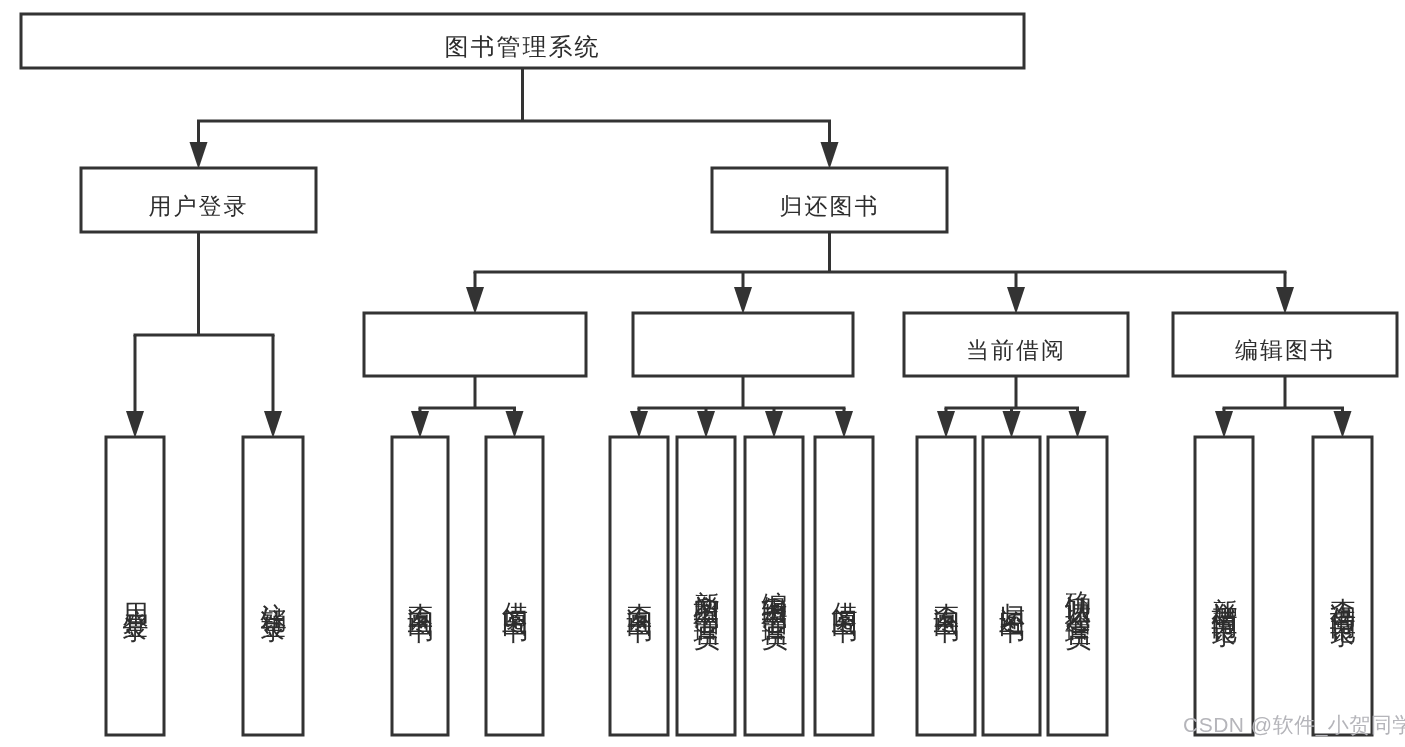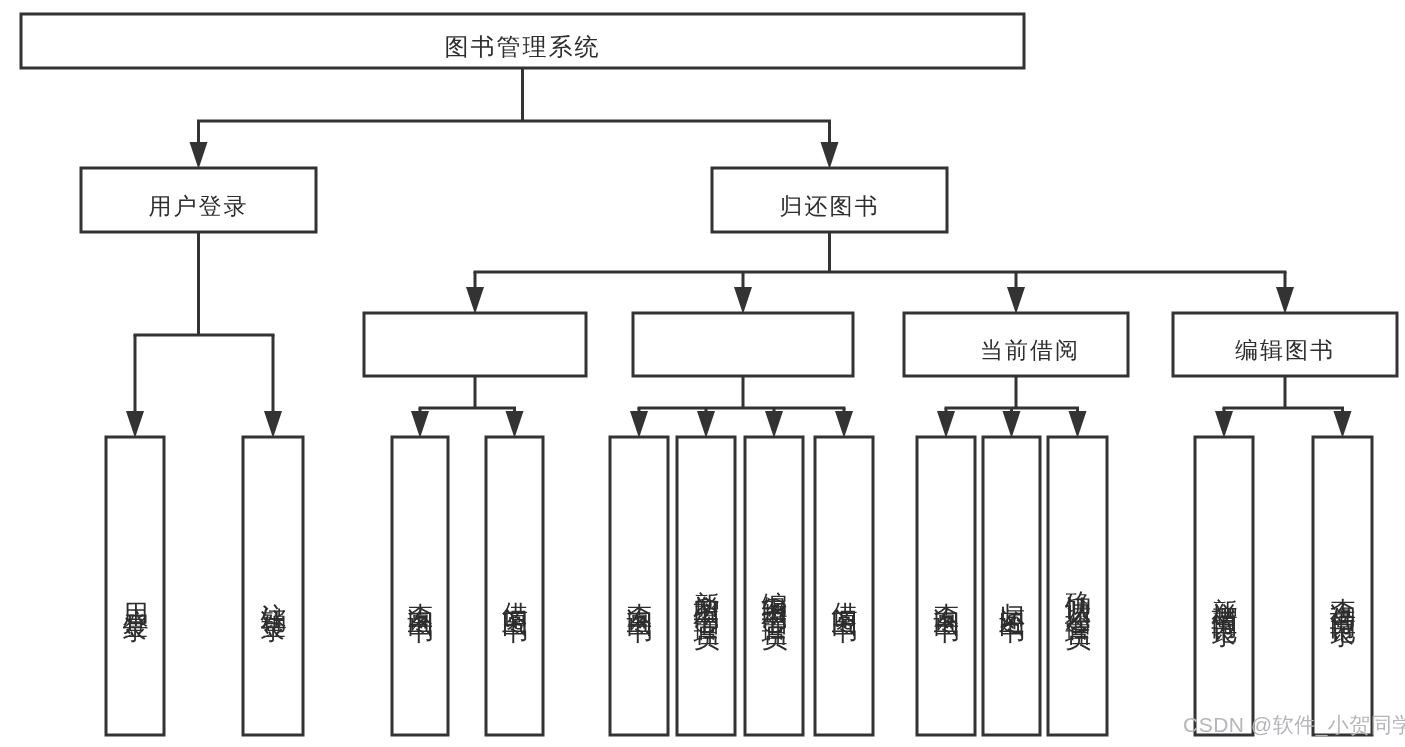--- a/index.html
+++ b/index.html
@@ -100,21 +100,21 @@
       <rect x="917" y="437" width="58" height="298" fill="#ffffff" stroke="#333333" stroke-width="3"></rect>
       <rect x="983" y="437" width="57" height="298" fill="#ffffff" stroke="#333333" stroke-width="3"></rect>
       <rect x="1048" y="437" width="59" height="298" fill="#ffffff" stroke="#333333" stroke-width="3"></rect>
       <rect x="1195" y="437" width="58" height="298" fill="#ffffff" stroke="#333333" stroke-width="3"></rect>
       <rect x="1313" y="437" width="59" height="298" fill="#ffffff" stroke="#333333" stroke-width="3"></rect>
     </svg>
   <div id="labels">
       <div class="label h root" style="left: 21px; top: 14px; width: 1003px; height: 54px;">图书管理系统</div>
       <div class="label h" style="left: 81px; top: 168px; width: 235px; height: 64px;">用户登录</div>
       <div class="label h" style="left: 712px; top: 168px; width: 235px; height: 64px;">归还图书</div>
-      <div class="label h" style="left: 904px; top: 313px; width: 224px; height: 63px; padding-left: 14px;">当前借阅</div>
+      <div class="label h" style="left: 904px; top: 313px; width: 224px; height: 63px;">当前借阅</div>
       <div class="label h" style="left: 1173px; top: 313px; width: 224px; height: 63px;">编辑图书</div>
       <div class="label v" style="left: 106px; top: 437px; width: 58px; height: 298px;">用户登录</div>
       <div class="label v" style="left: 243px; top: 437px; width: 60px; height: 298px;">注销登录</div>
       <div class="label v" style="left: 392px; top: 437px; width: 56px; height: 298px;">查询图书</div>
       <div class="label v" style="left: 486px; top: 437px; width: 57px; height: 298px;">借阅图书</div>
       <div class="label v" style="left: 610px; top: 437px; width: 58px; height: 298px;">查询图书</div>
       <div class="label v" style="left: 677px; top: 437px; width: 58px; height: 298px;">新增图书（管理员）</div>
       <div class="label v" style="left: 745px; top: 437px; width: 58px; height: 298px;">编辑图书（管理员）</div>
       <div class="label v" style="left: 815px; top: 437px; width: 58px; height: 298px;">借阅图书</div>
       <div class="label v" style="left: 917px; top: 437px; width: 58px; height: 298px;">查询图书</div>

